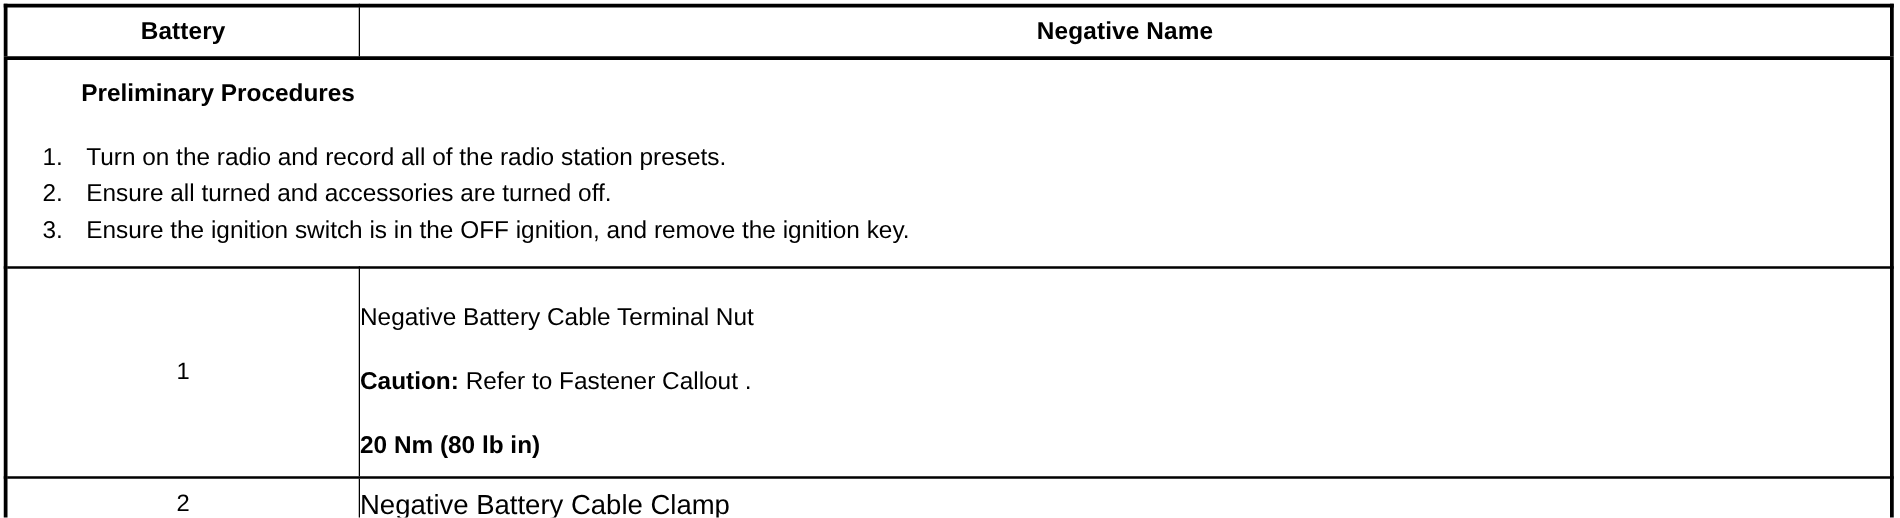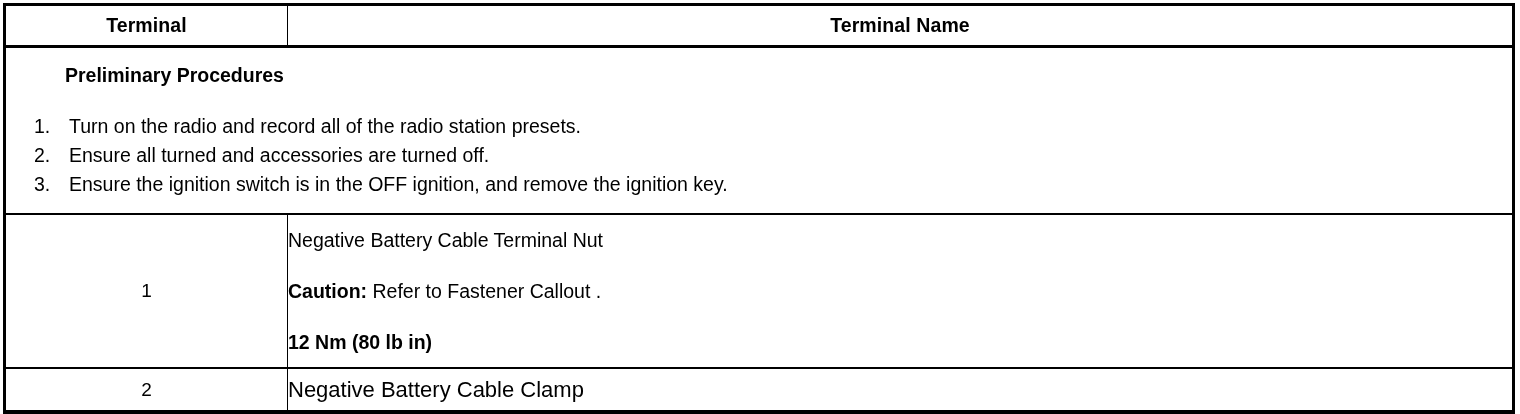--- a/index.html
+++ b/index.html
@@ -95,21 +95,21 @@
     font-size: 19.5px;
     border-right: 1px solid #000;
   }
   td.name-cell {
     text-align: left;
     padding: 0 0 0 7px;
     vertical-align: middle;
   }
 
   tr.row-1 td { border-bottom: 2px solid #000; height: 148px; }
-  tr.row-1 td.name-cell { padding-top: 2px; padding-bottom: 2px; }
+  tr.row-1 td.name-cell { padding-top: 16px; padding-bottom: 2px; }
   tr.row-2 td { height: 41px; }
 
   .nm-line {
     font-size: 19.5px;
     line-height: 25px;
     margin: 0;
     white-space: nowrap;
   }
   .nm-line.sp-1 { margin-top: 0px; }
   .nm-line.sp-2 { margin-top: 26px; }
@@ -121,22 +121,22 @@
 <body>
 
 <div class="sheet">
   <table class="comp-table">
     <colgroup>
       <col class="c-callout">
       <col class="c-name">
     </colgroup>
     <thead>
       <tr class="header-row">
-        <th class="h-callout">Terminal</th>
-        <th class="h-name">Terminal Name</th>
+        <th class="h-callout">Battery</th>
+        <th class="h-name">Negative Name</th>
       </tr>
     </thead>
     <tbody>
       <tr class="prelim-row">
         <td colspan="2">
           <div class="prelim-title">Preliminary Procedures</div>
           <ol class="prelim-list">
             <li>
               <span class="num">1.</span>
               <span>Turn on the radio and record all of the radio station presets.</span>
@@ -151,21 +151,21 @@
             </li>
           </ol>
         </td>
       </tr>
 
       <tr class="row-1">
         <td class="callout-cell">1</td>
         <td class="name-cell">
           <div class="nm-line sp-1">Negative Battery Cable Terminal Nut</div>
           <div class="nm-line sp-2"><b>Caution:</b> <span>Refer to Fastener Callout .</span></div>
-          <div class="nm-line sp-3">12 Nm (80 lb in)</div>
+          <div class="nm-line sp-3">20 Nm (80 lb in)</div>
         </td>
       </tr>
 
       <tr class="row-2">
         <td class="callout-cell">2</td>
         <td class="name-cell">
           <div class="single-line">Negative Battery Cable Clamp</div>
         </td>
       </tr>
     </tbody>

